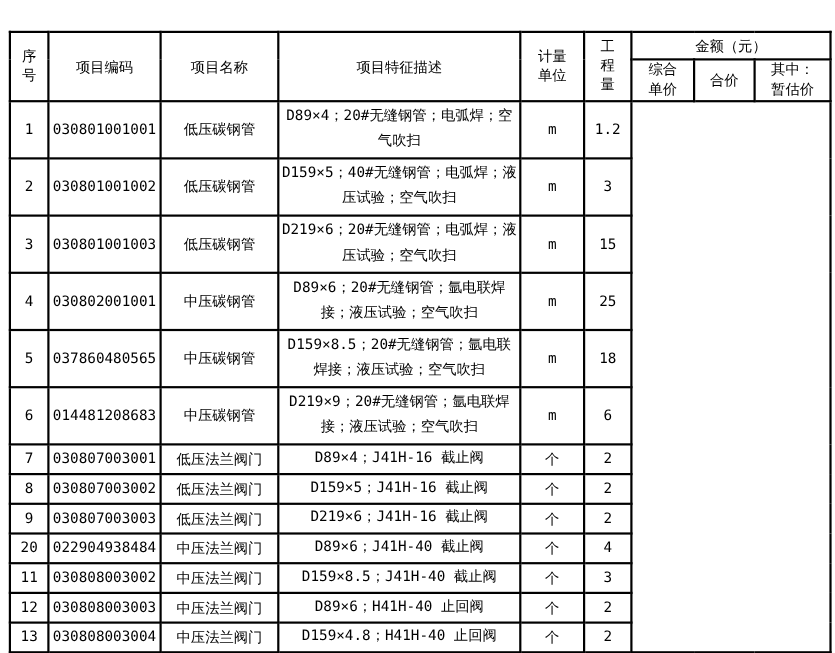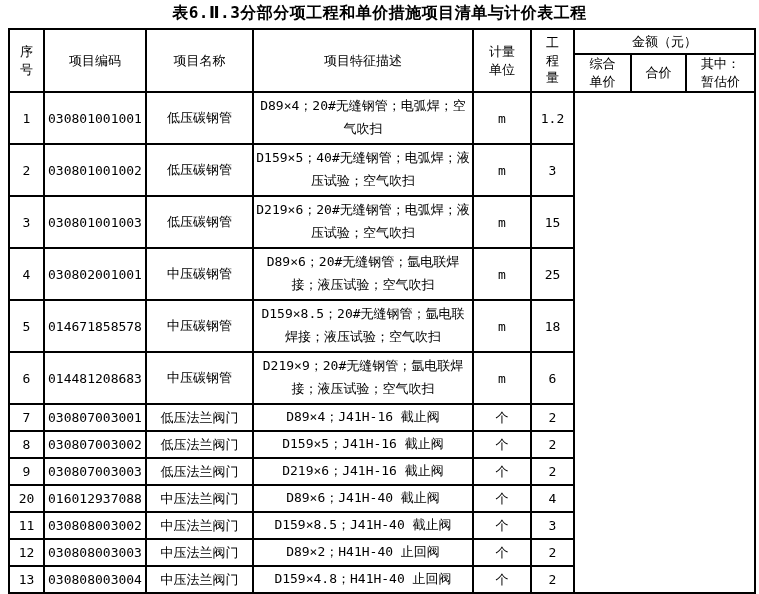--- a/index.html
+++ b/index.html
@@ -53,21 +53,20 @@
   tr.row-tall { height: 52px; }
   tr.row-short { height: 27px; }
   td.desc { line-height: 1.75; padding: 0 4px; }
   td.amount-empty { background: #ffffff; }
 </style>
 </head>
 <body>
 
 <div class="page">
 
-  <div class="doc-title">表6.Ⅱ.3分部分项工程和单价措施项目清单与计价表工程</div>
 
   <table class="boq">
     <colgroup>
       <col style="width:35px">
         <col style="width:102px">
         <col style="width:107px">
       <col style="width:220px">
         <col style="width:58px">
         <col style="width:43px">
       <col style="width:57px">
@@ -125,21 +124,21 @@
         <tr class="row-tall">
       <td>4</td>
       <td>030802001001</td>
       <td>中压碳钢管</td>
       <td class="desc">D89×6；20#无缝钢管；氩电联焊接；液压试验；空气吹扫</td>
       <td>m</td>
       <td>25</td>
     </tr>
         <tr class="row-tall">
       <td>5</td>
-      <td>014671858578</td>
+      <td>037860480565</td>
       <td>中压碳钢管</td>
       <td class="desc">D159×8.5；20#无缝钢管；氩电联焊接；液压试验；空气吹扫</td>
       <td>m</td>
       <td>18</td>
     </tr>
         <tr class="row-tall">
       <td>6</td>
       <td>014481208683</td>
       <td>中压碳钢管</td>
       <td class="desc">D219×9；20#无缝钢管；氩电联焊接；液压试验；空气吹扫</td>
@@ -165,39 +164,39 @@
         <tr class="row-short">
       <td>9</td>
       <td>030807003003</td>
       <td>低压法兰阀门</td>
       <td class="desc">D219×6；J41H-16 截止阀</td>
       <td>个</td>
       <td>2</td>
     </tr>
         <tr class="row-short">
       <td>20</td>
-      <td>016012937088</td>
+      <td>022904938484</td>
       <td>中压法兰阀门</td>
       <td class="desc">D89×6；J41H-40 截止阀</td>
       <td>个</td>
       <td>4</td>
     </tr>
         <tr class="row-short">
       <td>11</td>
       <td>030808003002</td>
       <td>中压法兰阀门</td>
       <td class="desc">D159×8.5；J41H-40 截止阀</td>
       <td>个</td>
       <td>3</td>
     </tr>
         <tr class="row-short">
       <td>12</td>
       <td>030808003003</td>
       <td>中压法兰阀门</td>
-      <td class="desc">D89×2；H41H-40 止回阀</td>
+      <td class="desc">D89×6；H41H-40 止回阀</td>
       <td>个</td>
       <td>2</td>
     </tr>
         <tr class="row-short">
       <td>13</td>
       <td>030808003004</td>
       <td>中压法兰阀门</td>
       <td class="desc">D159×4.8；H41H-40 止回阀</td>
       <td>个</td>
       <td>2</td>

